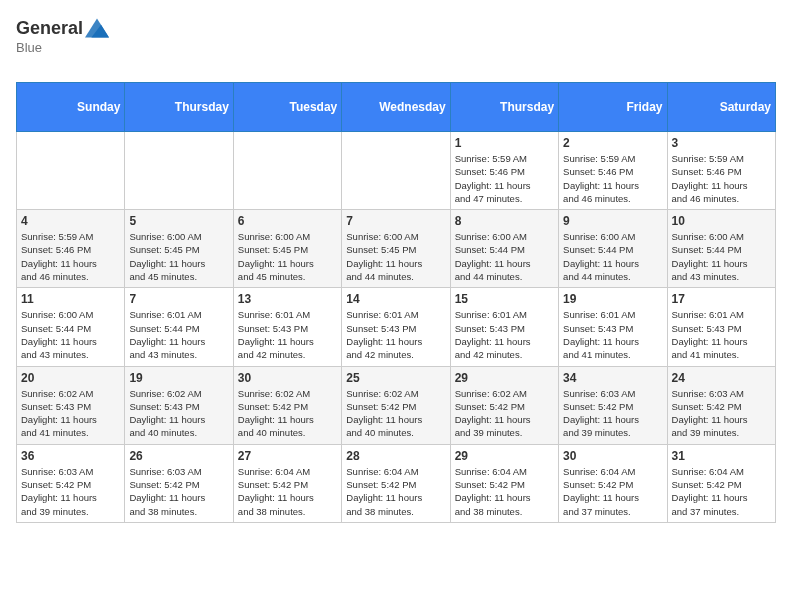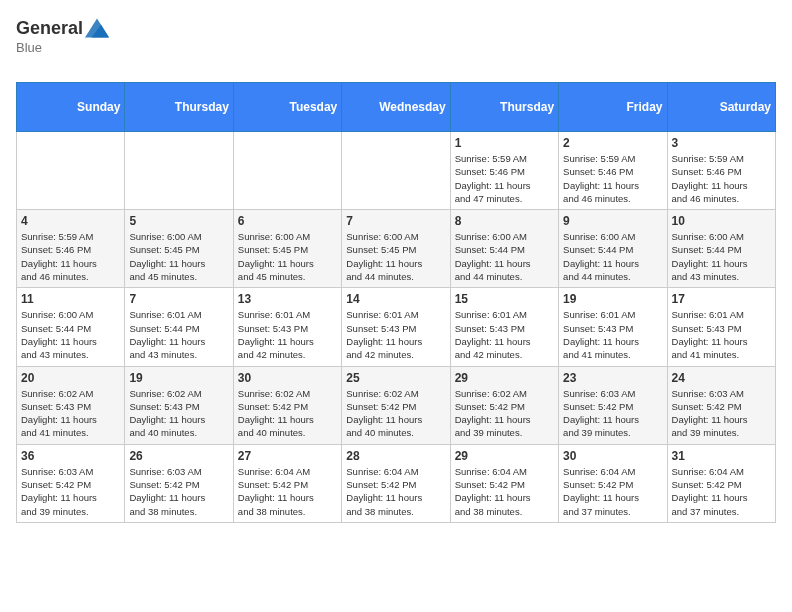--- a/index.html
+++ b/index.html
@@ -285,21 +285,21 @@
 and 40 minutes.</div>
         </td>
         <td>
           <div class="day-number">29</div>
           <div class="day-info" style="white-space: pre-line;">Sunrise: 6:02 AM
 Sunset: 5:42 PM
 Daylight: 11 hours
 and 39 minutes.</div>
         </td>
         <td>
-          <div class="day-number">23</div>
+          <div class="day-number">34</div>
           <div class="day-info" style="white-space: pre-line;">Sunrise: 6:03 AM
 Sunset: 5:42 PM
 Daylight: 11 hours
 and 39 minutes.</div>
         </td>
         <td>
           <div class="day-number">24</div>
           <div class="day-info" style="white-space: pre-line;">Sunrise: 6:03 AM
 Sunset: 5:42 PM
 Daylight: 11 hours

